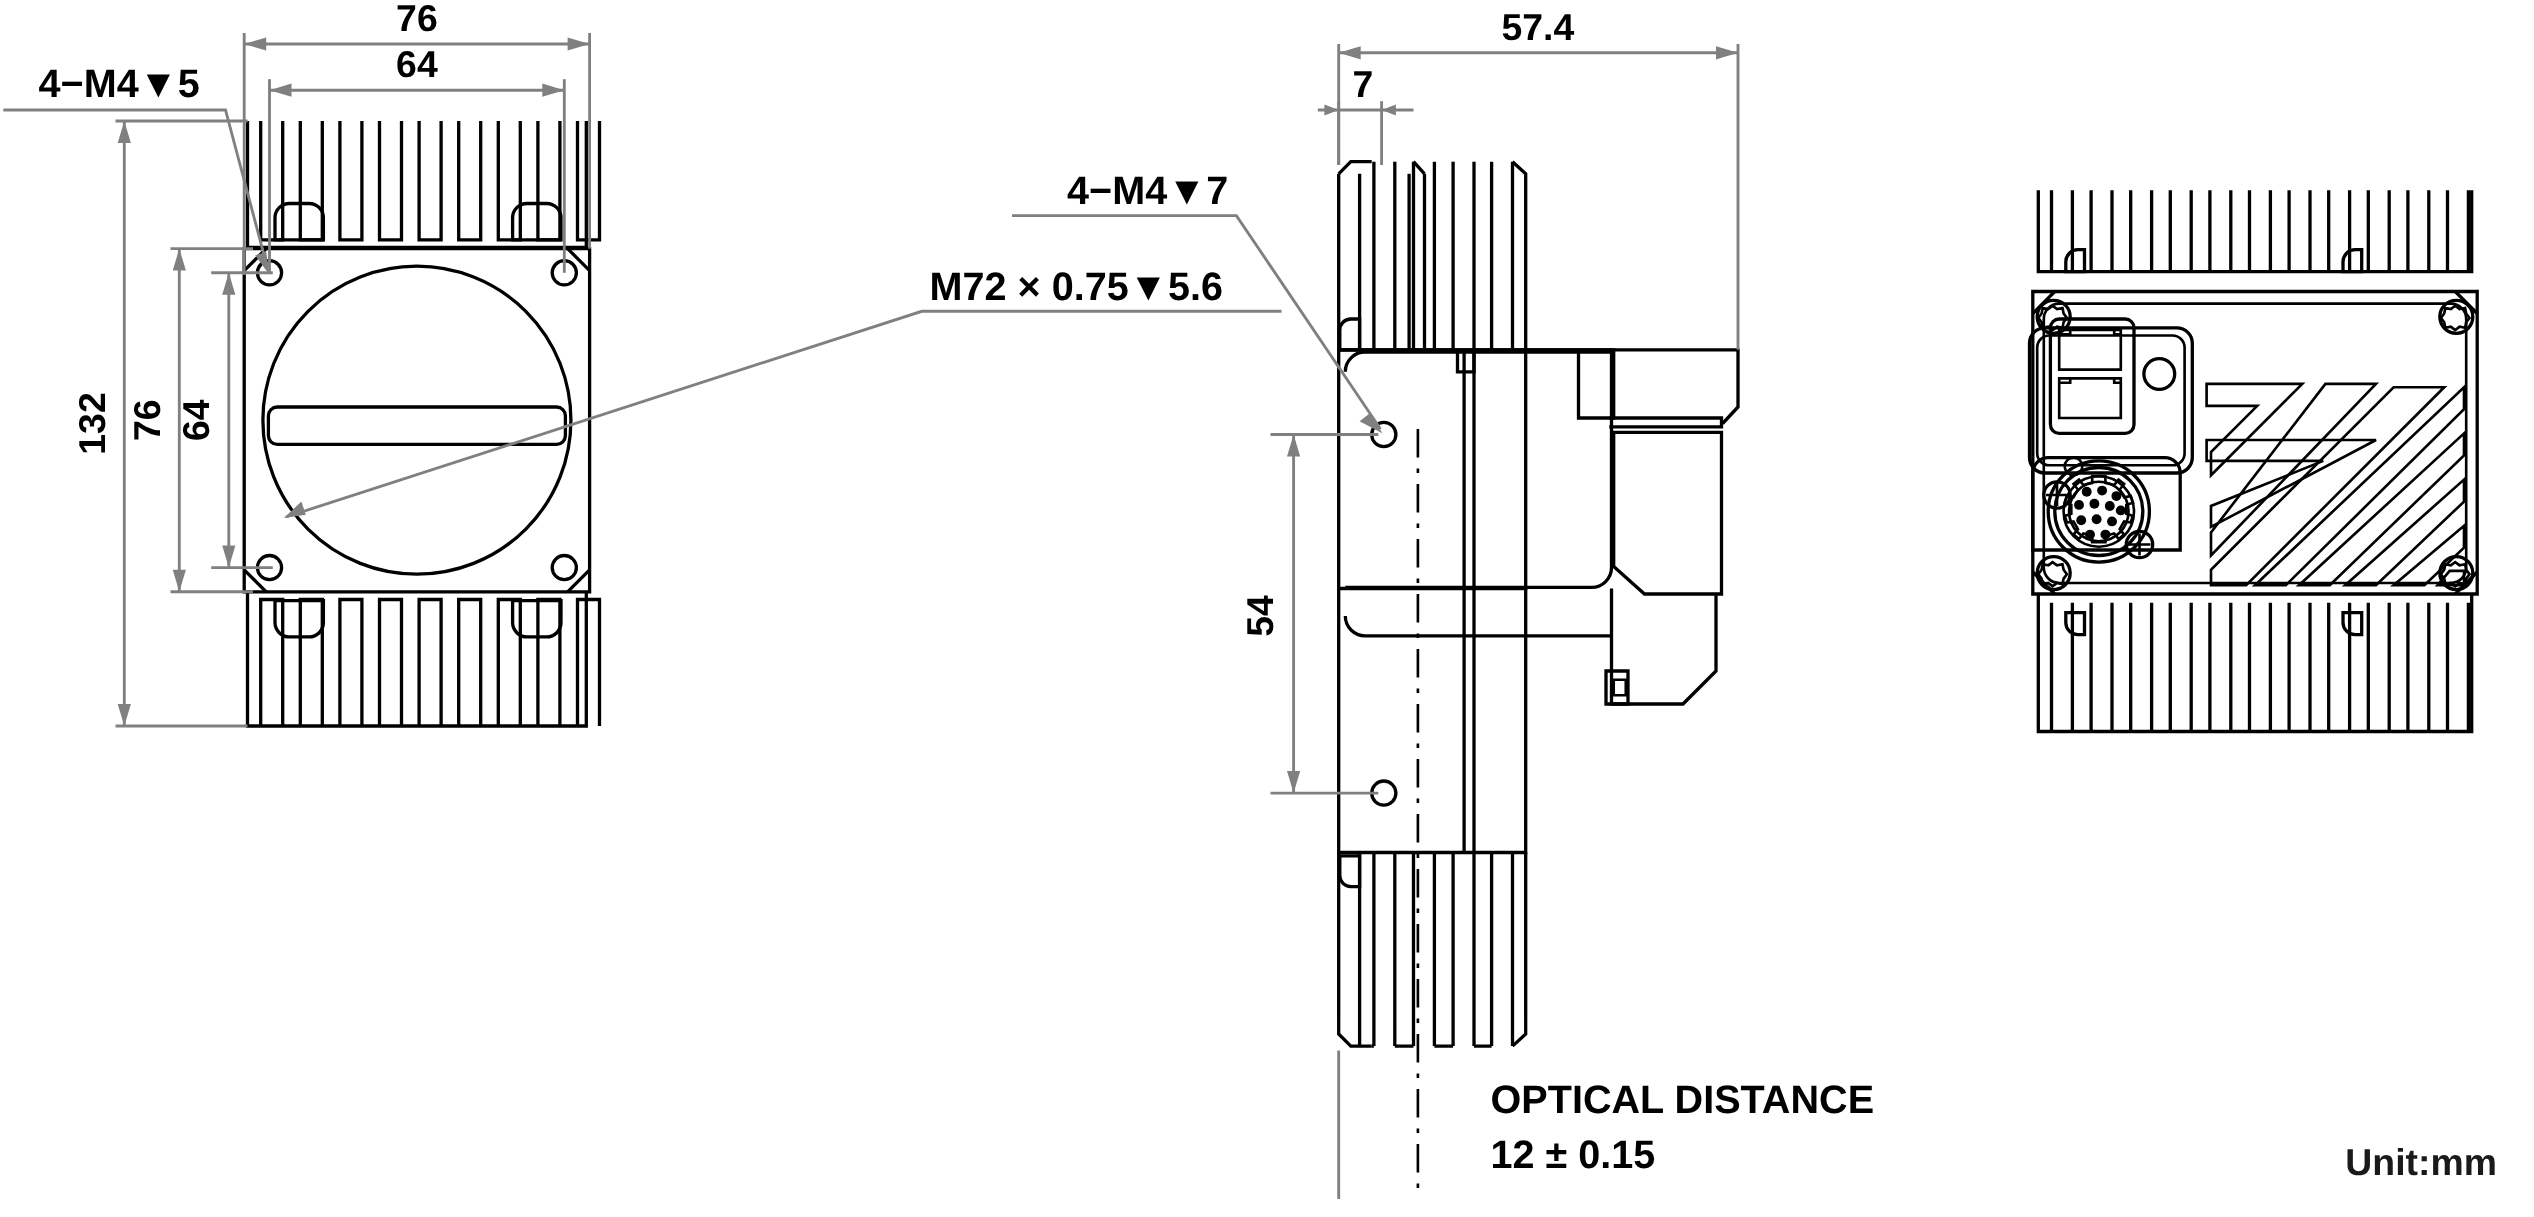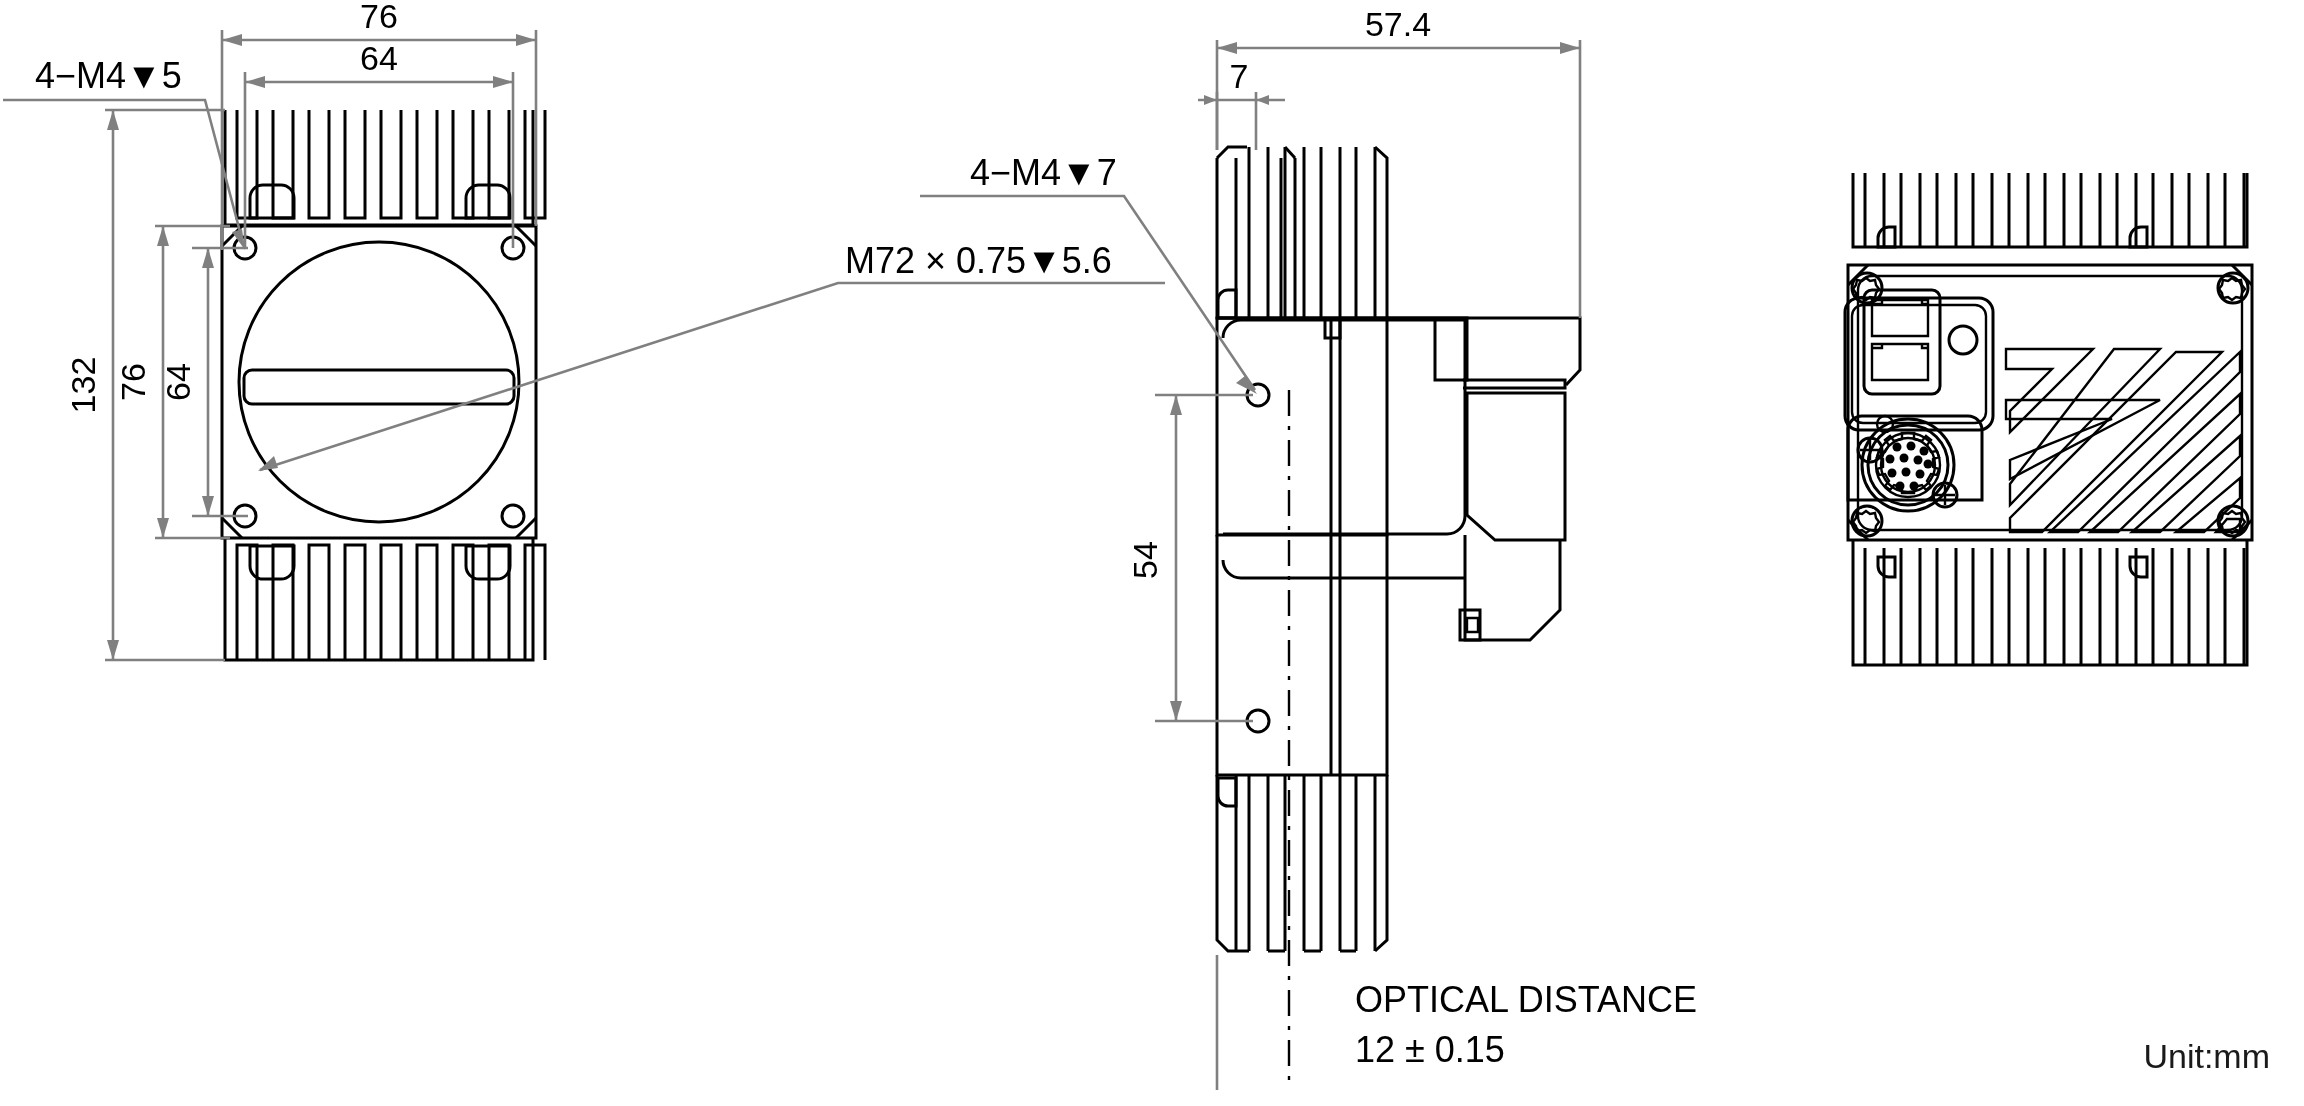--- a/index.html
+++ b/index.html
@@ -1,18 +1,18 @@
 <!DOCTYPE html>
 <html><head>
 <meta charset="utf-8">
 <style>
   html,body{margin:0;padding:0;background:#ffffff;}
   body{width:2304px;height:1106px;overflow:hidden;
        font-family:"Liberation Sans","DejaVu Sans",sans-serif;}
-  #stage{position:relative;width:2004px;height:1106px;background:#fff;}
+  #stage{position:relative;width:2004px;height:1106px;background:#fff;font-weight:bold;}
   svg{display:block;}
   .obj{fill:none;stroke:#000000;stroke-width:3;stroke-linejoin:miter;stroke-linecap:butt;}
   .obj-thin{fill:none;stroke:#000000;stroke-width:2.4;}
   .dim{fill:none;stroke:#808080;stroke-width:2.6;}
   .dimhead{fill:#808080;stroke:none;}
   .center{fill:none;stroke:#000000;stroke-width:2.4;stroke-dasharray:26 10 4 10;}
   .txt{font-family:"Liberation Sans","DejaVu Sans",sans-serif;fill:#000;font-size:34px;}
   .txt-dim{font-size:34px;}
   .txt-note{font-size:36px;}
   .txt-unit{font-size:34px;fill:#1a1a1a;}

